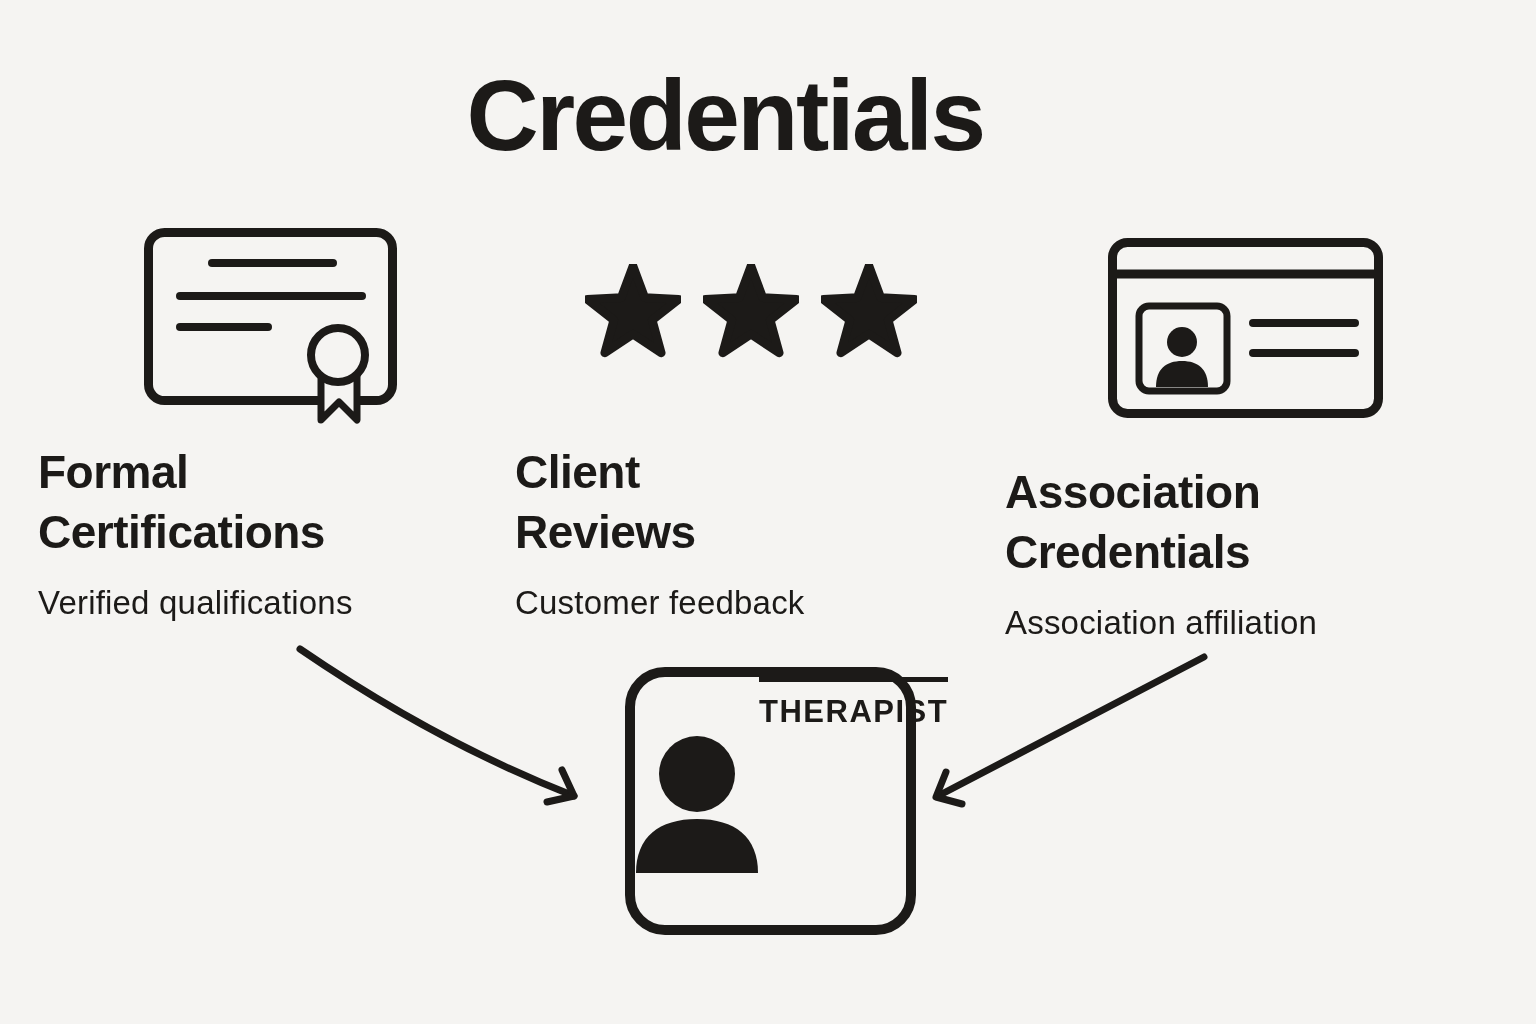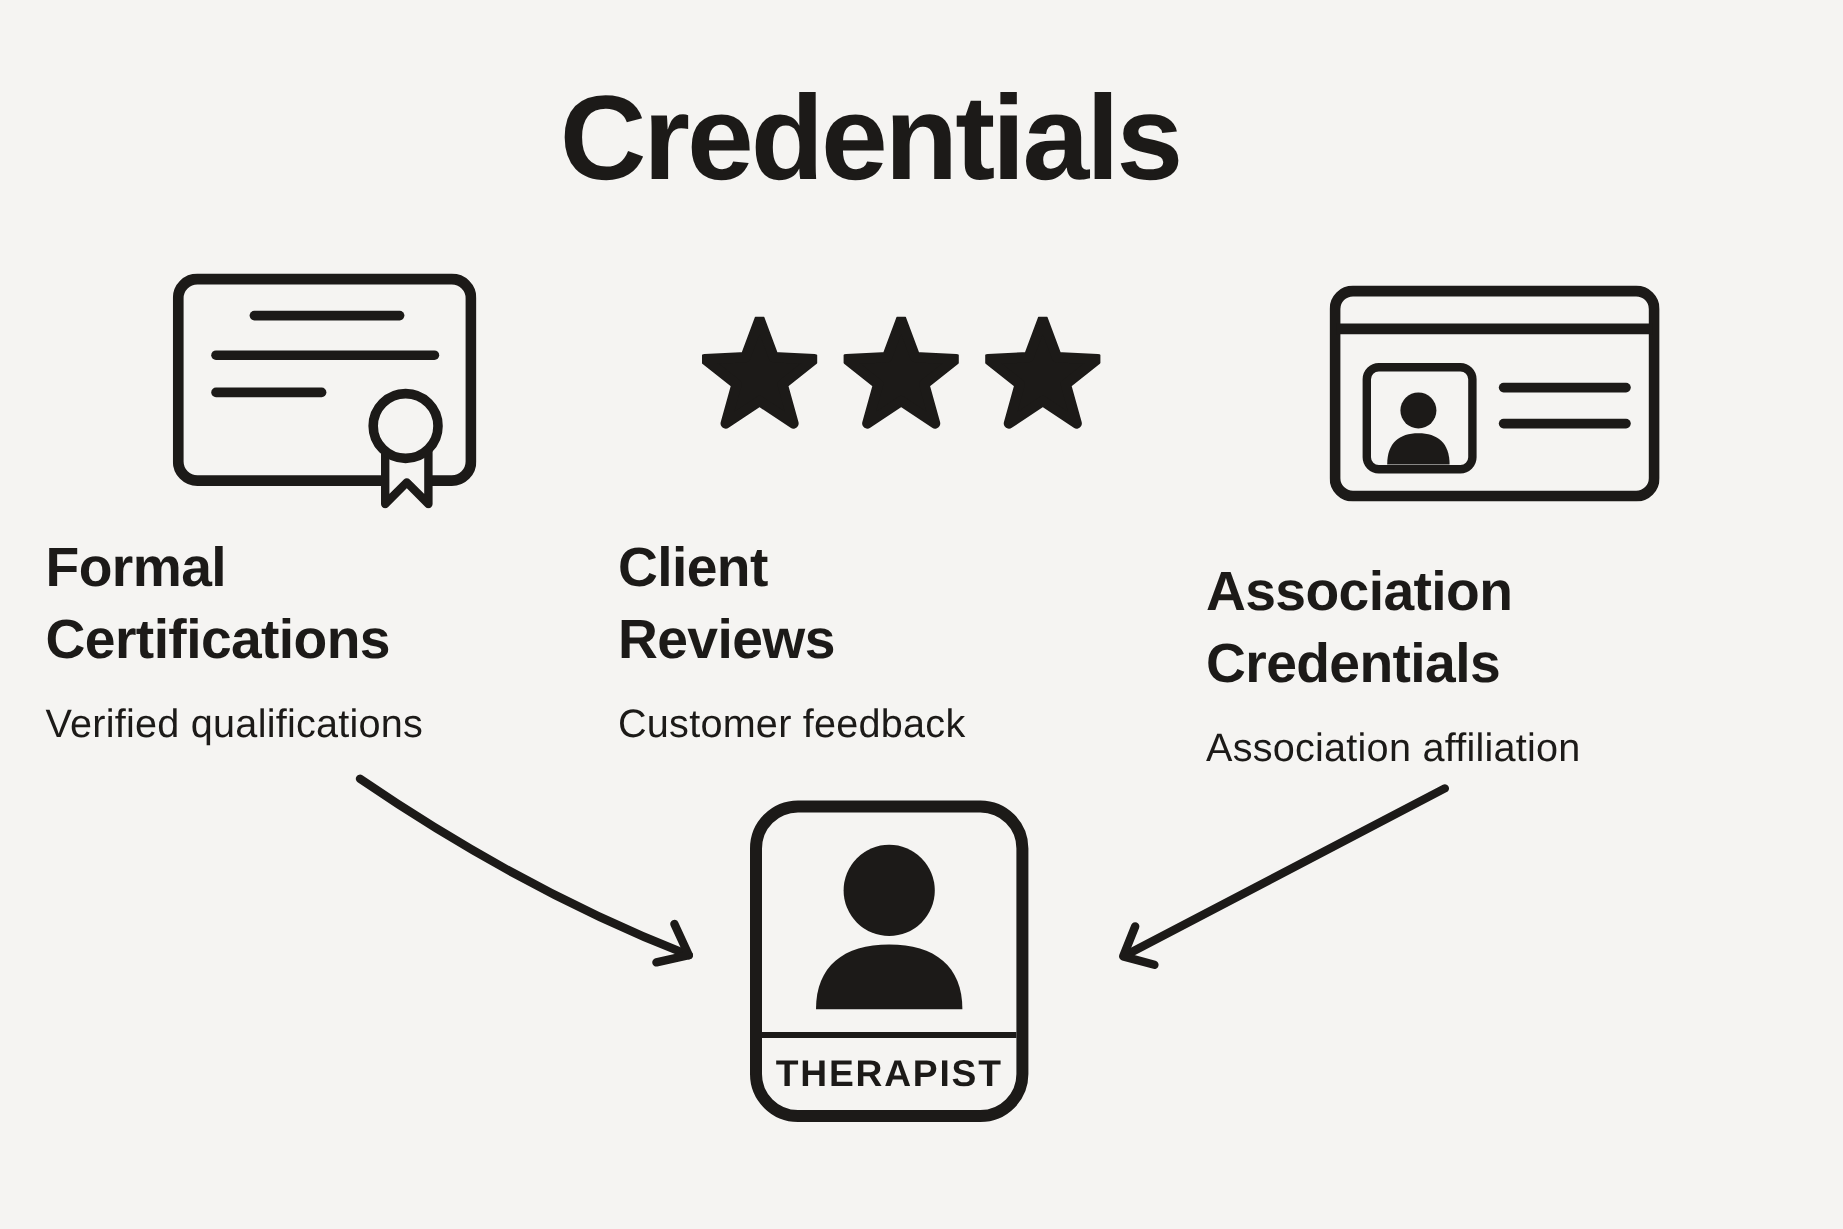--- a/index.html
+++ b/index.html
@@ -54,25 +54,25 @@
   .col-subtitle {
     margin-top: 22px;
     font-size: 33px;
     font-weight: 400;
     letter-spacing: 0.2px;
   }
 
   .badge {
     position: absolute;
     left: 625px; top: 667px;
-    width: 232px; height: 268px;
+    width: 291px; height: 268px;
     border: 10px solid var(--ink, #1c1a18);
     border-radius: 40px;
     display: flex;
-    flex-direction: column;
+    flex-direction: row;
   }
   .badge-art {
     flex: 1;
     display: flex;
     align-items: center;
     justify-content: center;
   }
   .badge-label-strip {
     height: 65px;
     border-top: 5px solid var(--ink, #1c1a18);

